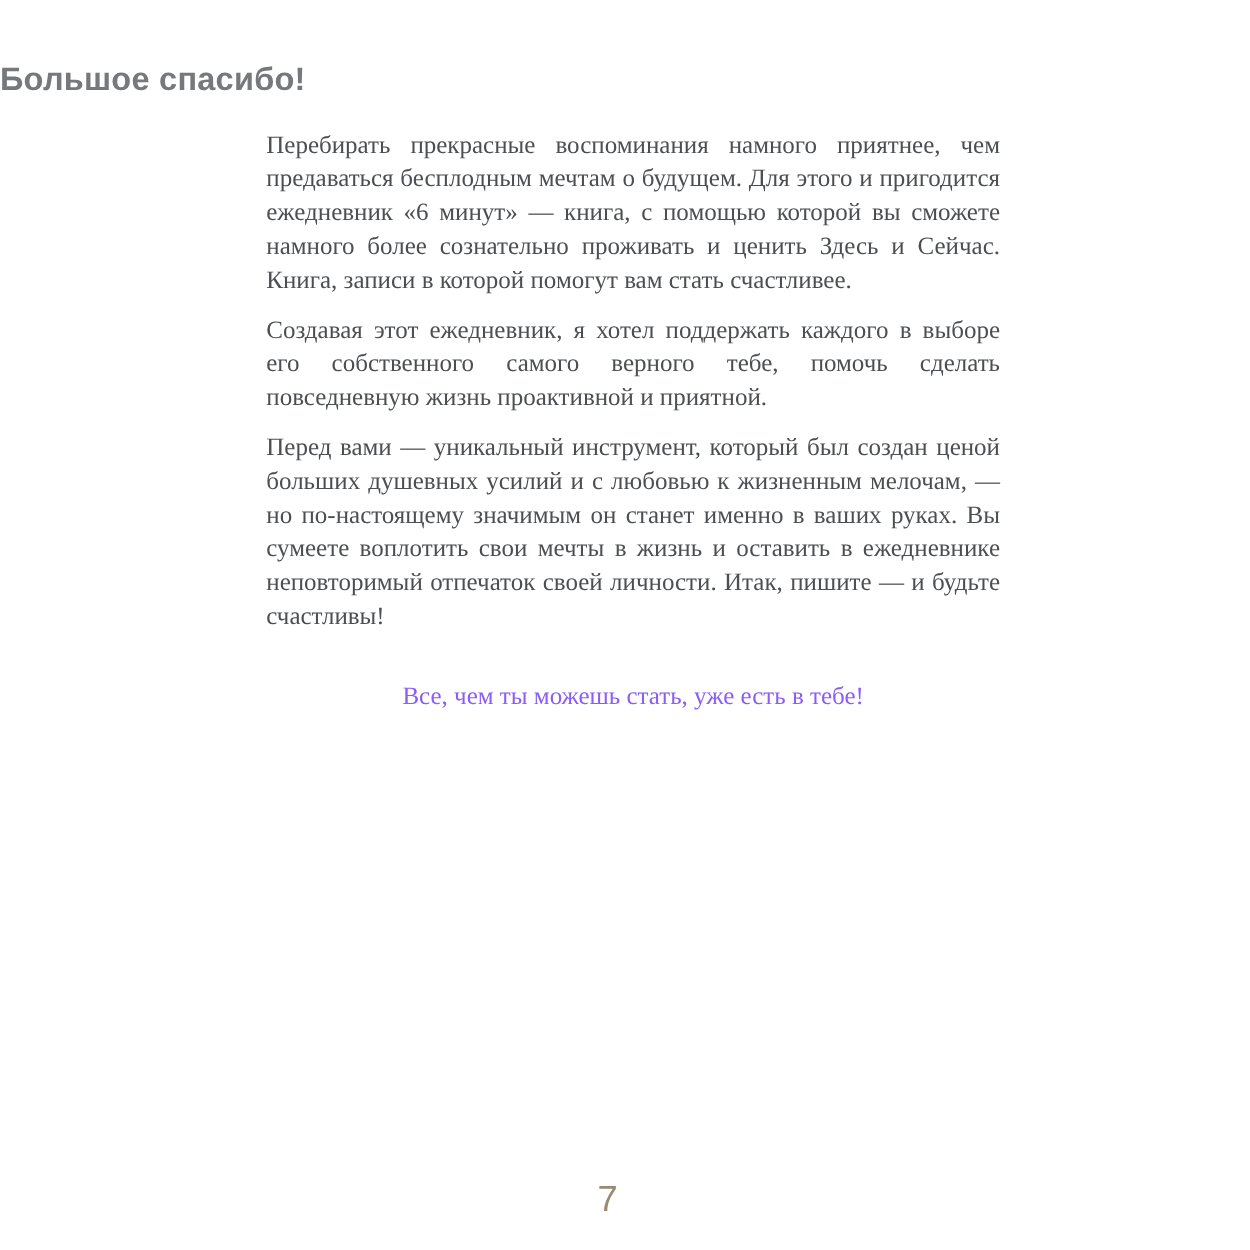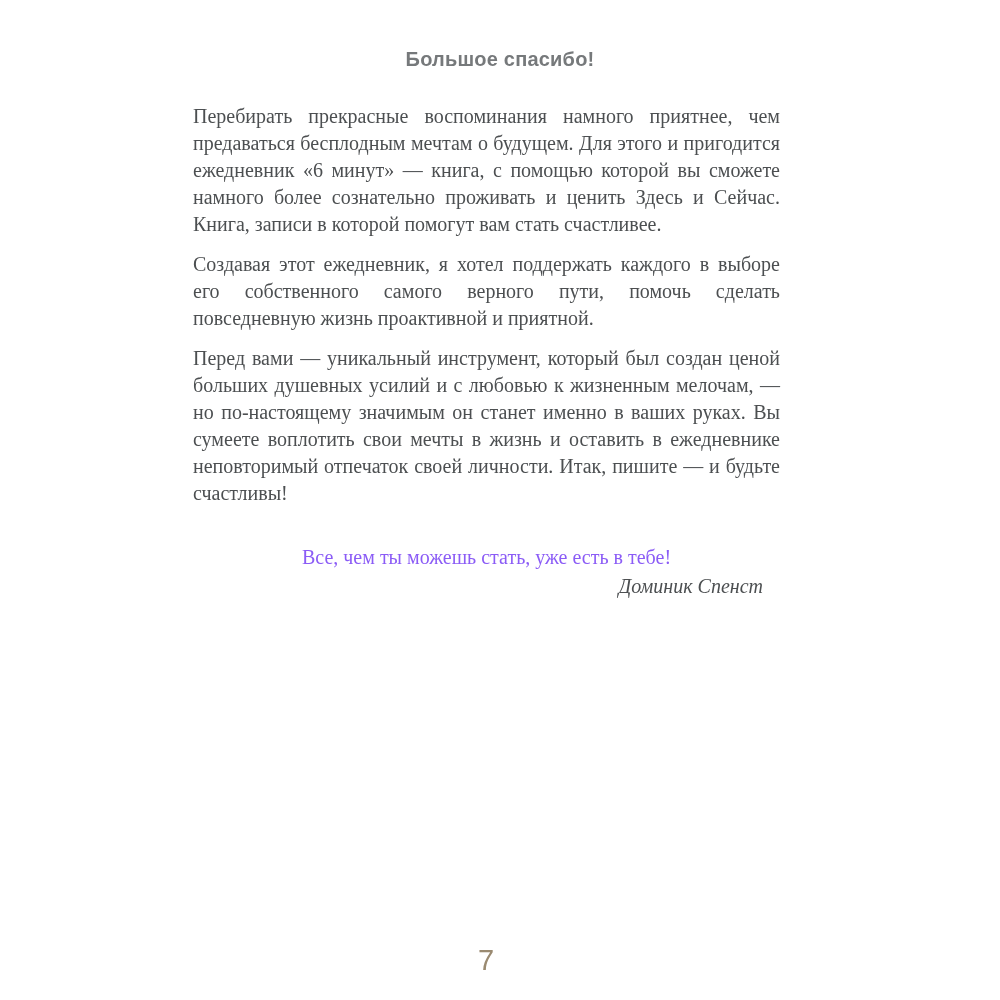--- a/index.html
+++ b/index.html
@@ -13,31 +13,31 @@
     height: 1000px;
     background: #ffffff;
     overflow: hidden;
     font-family: "Liberation Serif", serif;
   }
   .page-title {
     position: absolute;
     top: 48px;
     left: 0;
     width: 1000px;
-    text-align: center;
+    text-align: left;
     font-family: "Liberation Sans", sans-serif;
     font-weight: bold;
-    font-size: 20px;
+    font-size: 26px;
     letter-spacing: 0.2px;
     color: #76797b;
     margin: 0;
   }
   .content {
     position: absolute;
-    left: 193px;
+    left: 213px;
     top: 103px;
     width: 587px;
     color: #4c4f51;
     font-size: 20px;
     line-height: 27px;
   }
   .content p {
     margin: 0 0 13px 0;
     text-align: justify;
     text-justify: inter-word;
@@ -73,24 +73,23 @@
 </style>
 </head>
 <body>
 
 <div class="page">
 
   <h1 class="page-title">Большое спасибо!</h1>
 
   <div class="content">
     <p>Перебирать прекрасные воспоминания намного приятнее, чем предаваться бесплодным мечтам о будущем. Для этого и пригодится ежедневник «6 минут» — книга, с помощью которой вы сможете намного более сознательно проживать и ценить Здесь и Сейчас. Книга, записи в которой помогут вам стать счастливее.</p>
-    <p>Создавая этот ежедневник, я хотел поддержать каждого в выборе его собственного самого верного пути, помочь сделать повседневную жизнь проактивной и приятной.</p>
+    <p>Создавая этот ежедневник, я хотел поддержать каждого в выборе его собственного самого верного тебе, помочь сделать повседневную жизнь проактивной и приятной.</p>
     <p>Перед вами — уникальный инструмент, который был создан ценой больших душевных усилий и с любовью к жизненным мелочам, — но по-настоящему значимым он станет именно в ваших руках. Вы сумеете воплотить свои мечты в жизнь и оставить в ежедневнике неповторимый отпечаток своей личности. Итак, пишите — и будьте счастливы!</p>
 
     <div class="quote-block">
       <div class="quote-text">Все, чем ты можешь стать, уже есть в тебе!</div>
-      <div class="quote-author">Доминик Спенст</div>
     </div>
   </div>
 
   <div class="page-number">7</div>
 
 </div>
 
 </body></html>

